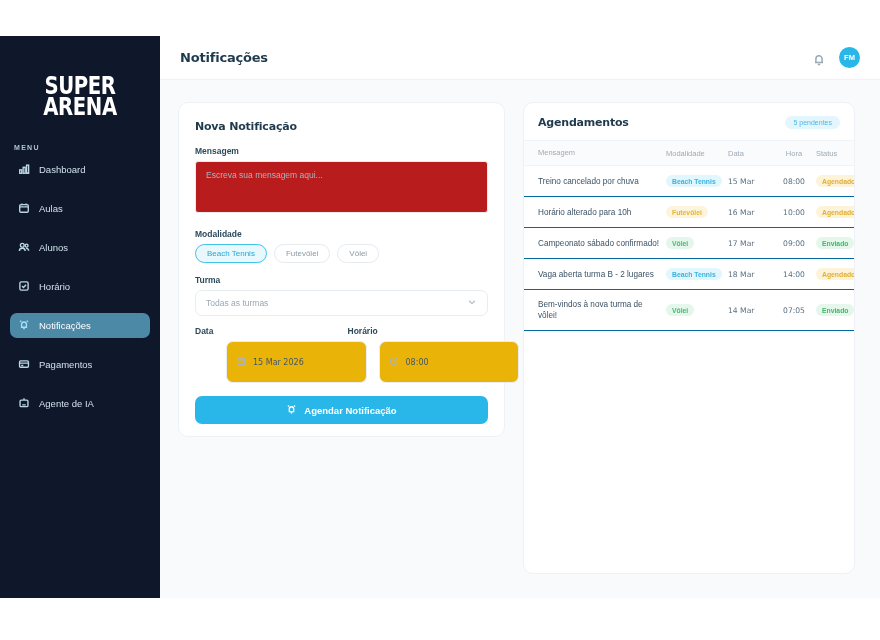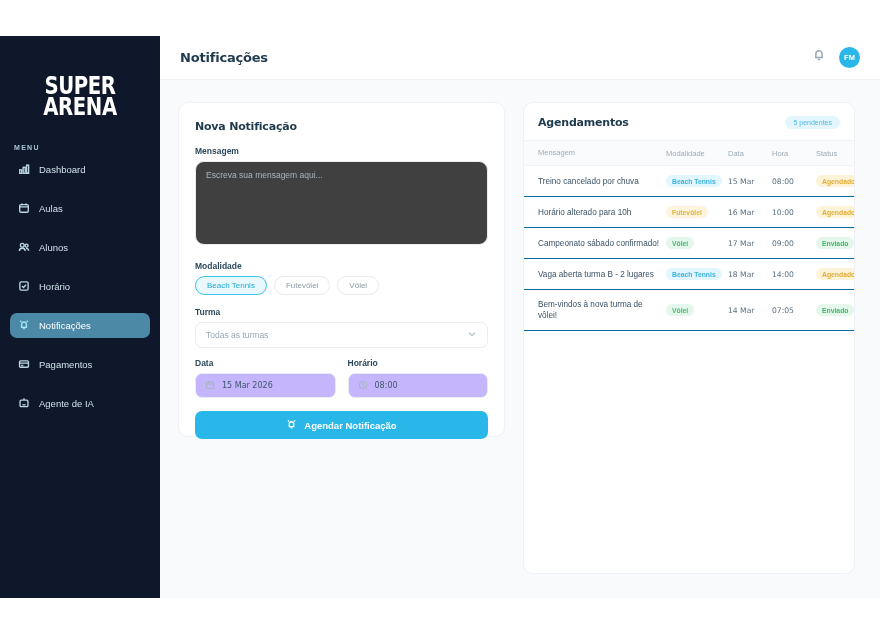--- a/index.html
+++ b/index.html
@@ -109,21 +109,21 @@
   .page-title {
     font-family: "DejaVu Sans", sans-serif;
     font-size: 13px;
     font-weight: bold;
     color: #1e3a4c;
     letter-spacing: -0.2px;
   }
   .topbar-right {
     margin-left: auto;
     display: flex;
-    align-items: flex-start;
+    align-items: flex-end;
     gap: 12px;
   }
   .bell-btn {
     width: 16px; height: 16px;
     display: flex; align-items: center; justify-content: center;
     cursor: pointer;
   }
   .bell-btn svg { stroke: #9aa9b5; fill: none; stroke-width: 1.5; }
   .avatar {
     width: 21px; height: 21px;
@@ -171,28 +171,28 @@
   }
   .field-label {
     font-size: 8.5px;
     font-weight: bold;
     color: #2d4a5c;
     margin-bottom: 5px;
     display: block;
   }
   .textarea {
     width: 100%;
-    height: 84px;
+    height: 52px;
     border: 1px solid #e8edf2;
-    border-radius: 9px;
+    border-radius: 3px;
     box-sizing: border-box;
     padding: 8px 10px;
     font-size: 8.5px;
     color: #a8b4bf;
-    background: #404040;
+    background: #b91c1c;
     font-family: "Liberation Sans", sans-serif;
     resize: none;
     outline: none;
   }
   .textarea::placeholder { color: #a8b4bf; }
   .spacer-12 { height: 12px; }
   .spacer-10 { height: 10px; }
 
   .chips { display: flex; gap: 7px; }
   .chip {
@@ -225,32 +225,33 @@
     background: #ffffff;
     cursor: pointer;
   }
   .select-box .chev { margin-left: auto; }
   .select-box svg { stroke: #b4c0ca; fill: none; stroke-width: 1.6; }
 
   .two-col { display: flex; gap: 12px; }
   .col { flex: 1 1 0; min-width: 0; }
   .input-box {
     width: 100%;
-    height: 25px;
+    height: 42px;
     border: 1px solid #e8edf2;
     border-radius: 7px;
     box-sizing: border-box;
     display: flex;
     align-items: center;
     gap: 7px;
     padding: 0 9px;
     font-size: 8.5px;
     color: #41576a;
-    background: #c4b5fd;
-    cursor: pointer;
+    background: #eab308;
+    cursor: pointer;
+    margin-left: 31px;
   }
   .input-box svg { stroke: #a9b6c1; fill: none; stroke-width: 1.5; }
   .input-box .val { font-family: "DejaVu Sans", sans-serif; font-size: 8px; }
 
   .primary-btn {
     margin-top: 13px;
     width: 100%;
     height: 28px;
     border: none;
     border-radius: 7px;
@@ -303,21 +304,21 @@
     display: flex;
     align-items: center;
     padding: 9px 14px;
     border-bottom: 1px solid #0369a1;
     font-size: 8.2px;
     color: #3b5266;
   }
   .c-msg   { flex: 0 0 122px; padding-right: 6px; line-height: 1.35; }
   .c-mod   { flex: 0 0 62px; }
   .c-data  { flex: 0 0 44px; color: #5b6f80; font-family: "DejaVu Sans", sans-serif; font-size: 7.6px; }
-  .c-hora  { flex: 0 0 44px; color: #5b6f80; font-family: "DejaVu Sans", sans-serif; font-size: 7.6px; }
+  .c-hora  { flex: 0 0 44px; color: #5b6f80; font-family: "DejaVu Sans", sans-serif; font-size: 7.6px; text-align: center; }
   .c-stat  { flex: 1 1 auto; }
   .thead-row .c-data, .thead-row .c-hora { color: #9dabb7; font-family: "Liberation Sans", sans-serif; font-size: 7.5px; }
 
   .tag {
     display: inline-block;
     font-size: 6.8px;
     padding: 2.5px 6px;
     border-radius: 8px;
     white-space: nowrap;
     font-weight: bold;

